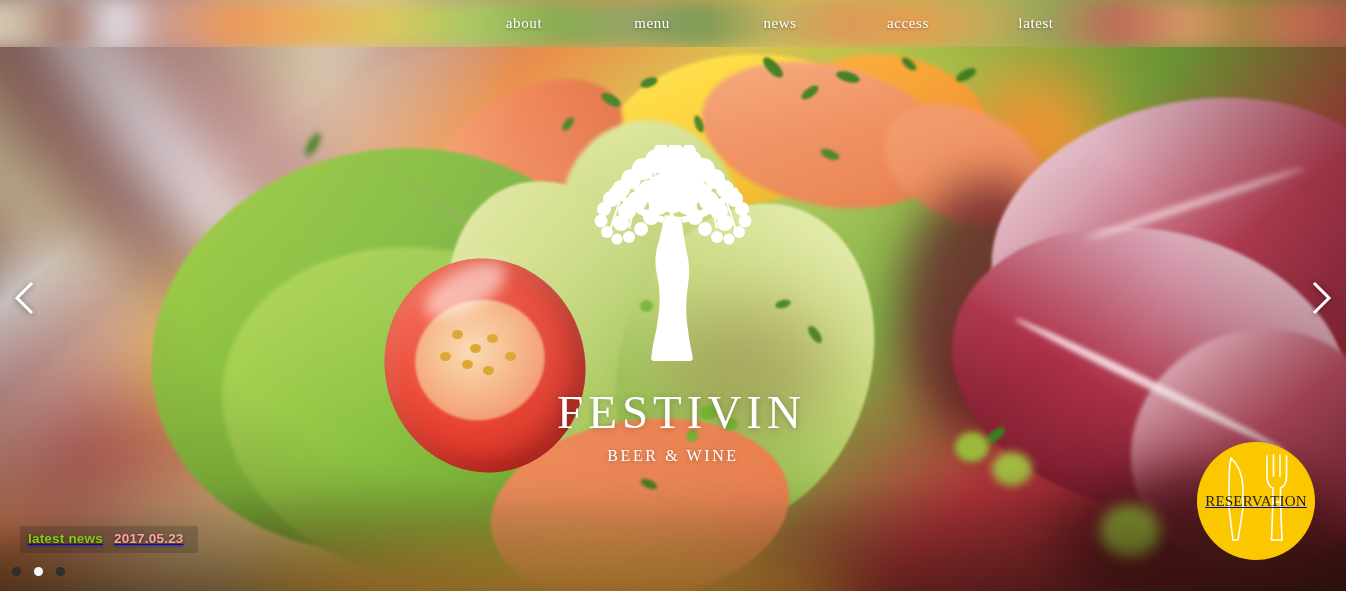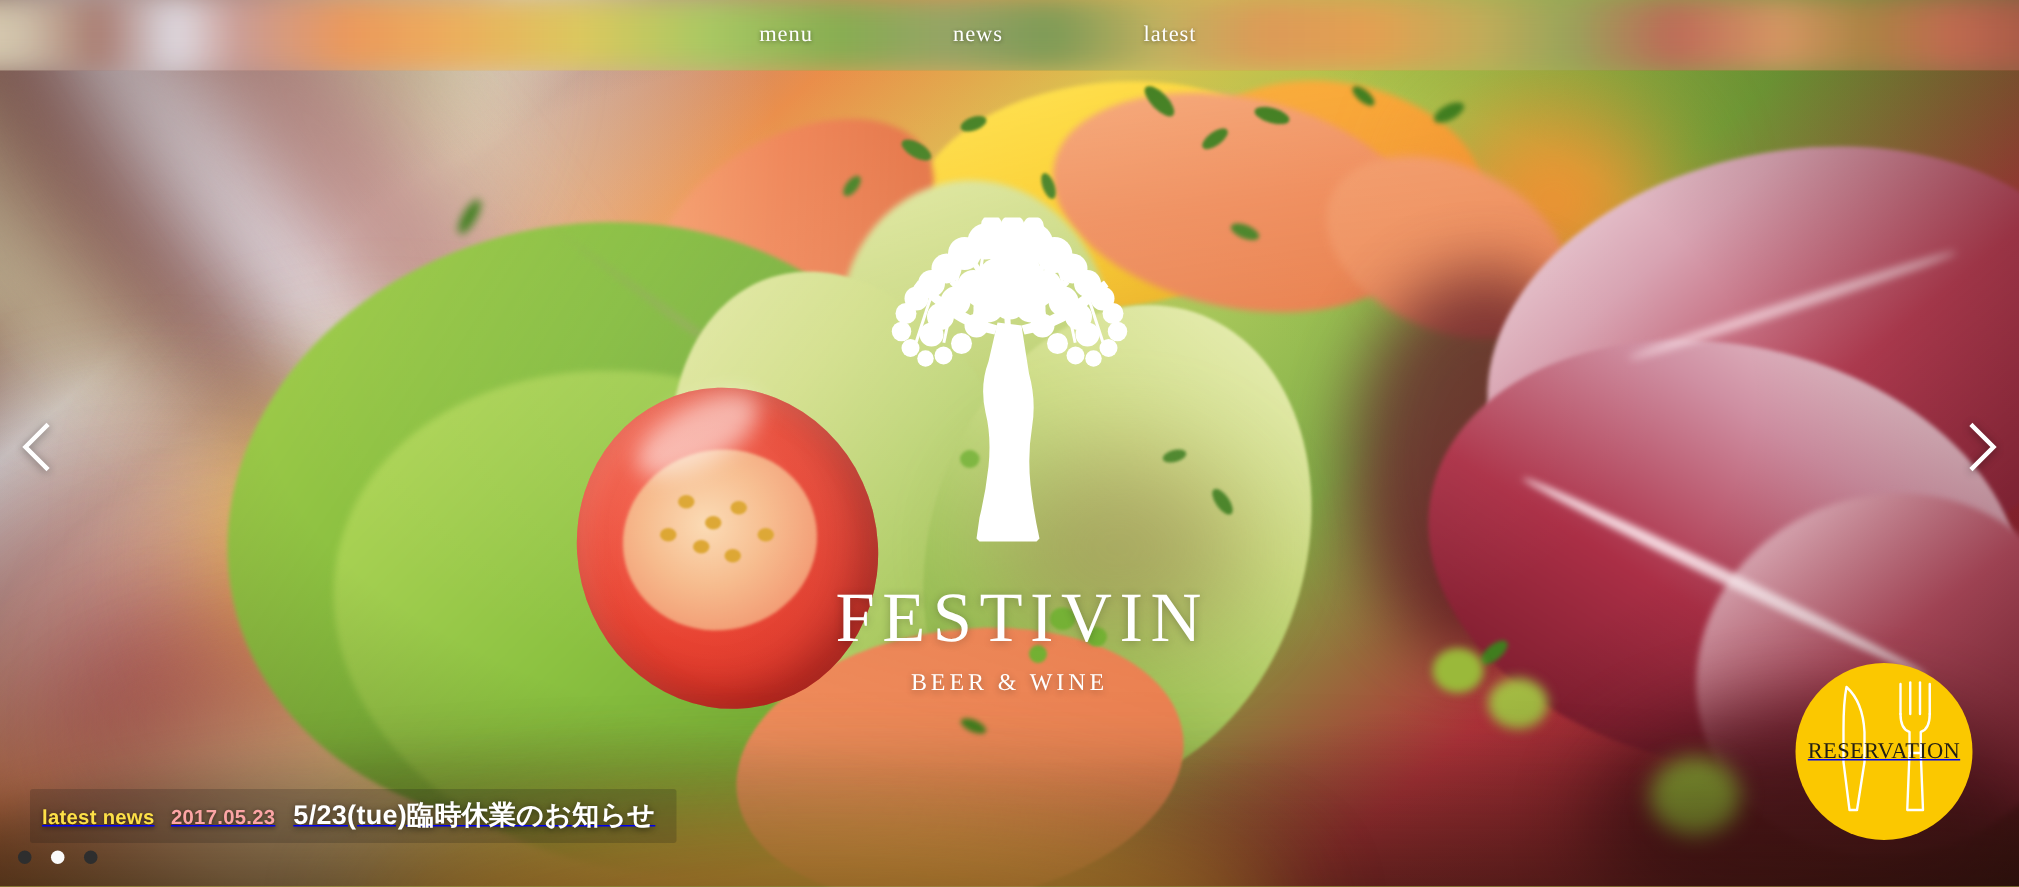--- a/index.html
+++ b/index.html
@@ -309,21 +309,21 @@
     left:20px; top:526px;
     z-index:25;
     display:flex;
     align-items:baseline;
     padding:5px 14px 7px 8px;
     background:rgba(20,20,20,0.20);
     border-radius:2px;
     cursor:pointer;
   }
   .news-label {
-    color:#fde047;
+    color:#84cc16;
     font-family:"Liberation Sans", sans-serif;
     font-weight:bold;
     font-size:13.5px;
     letter-spacing:.2px;
     text-shadow:0 1px 3px rgba(0,0,0,.55);
   }
   .news-date {
     color:#fca5a5;
     font-family:"Liberation Sans", sans-serif;
     font-weight:bold;
@@ -466,22 +466,24 @@
 
     <div class="photo-glow"></div>
     <div class="photo-vig"></div>
   </div>
 
   <div class="header">
     <div class="header-bg"></div>
     <div class="header-veil"></div>
     <nav class="nav">
       <div class="nav-spacer"></div>
+      <a href="#">about</a>
       <a href="#">menu</a>
       <a href="#">news</a>
+      <a href="#">access</a>
       <a href="#">latest</a>
     </nav>
   </div>
 
   <div class="logo">
     <svg class="logo-tree" viewBox="0 0 172 238">
       <g fill="#ffffff">
 
         <path d="M78 70 L72 96 Q66 112 70 130 Q74 146 72 166 Q70 184 66 200 L64 214 L66 216 L104 216 L106 214 Q102 196 100 178 Q98 158 101 140 Q104 122 99 104 L94 72 Z"></path>
 
@@ -562,21 +564,20 @@
   </div>
   <div class="arrow arrow-next">
     <svg width="22" height="34" viewBox="0 0 22 34">
       <polyline points="4,3 18,17 4,31" fill="none" stroke="#ffffff" stroke-width="3" stroke-linecap="square" stroke-linejoin="miter"></polyline>
     </svg>
   </div>
 
   <a class="news" href="#">
     <span class="news-label">latest news</span>
     <span class="news-date">2017.05.23</span>
-    <span class="news-title">5/23(tue)臨時休業のお知らせ</span>
   </a>
 
   <div class="dots">
     <span class="dot"></span>
     <span class="dot active"></span>
     <span class="dot"></span>
   </div>
 
   <a class="reservation" href="#">
     <svg width="118" height="118" viewBox="0 0 118 118">

